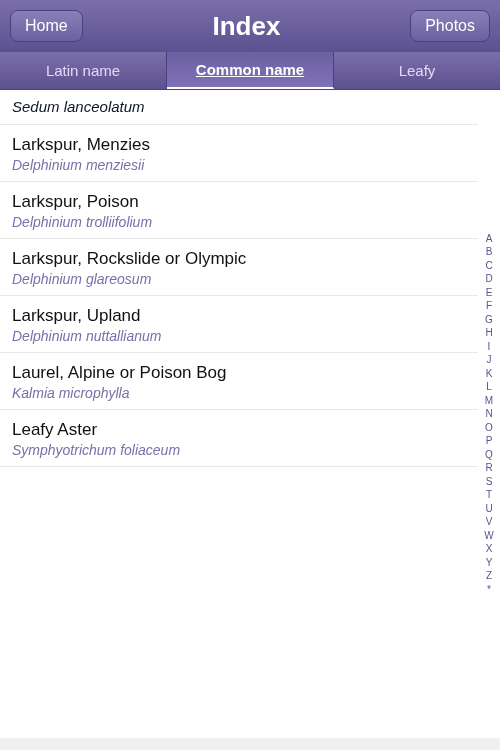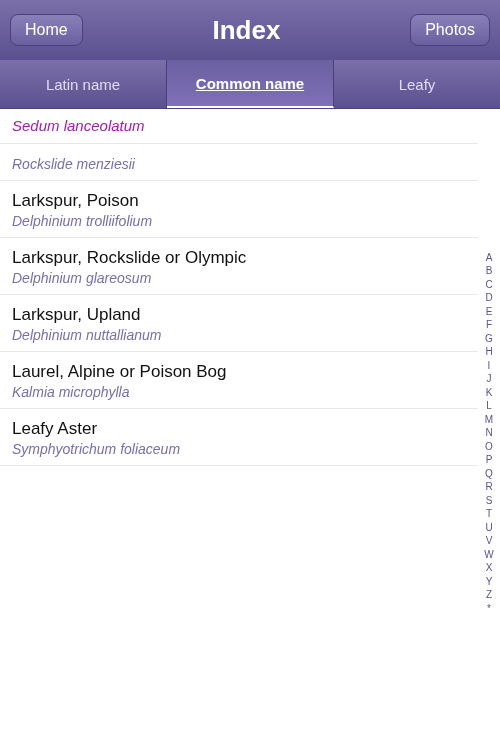--- a/index.html
+++ b/index.html
@@ -13,21 +13,21 @@
       height: 750px;
       font-family: -apple-system, 'Helvetica Neue', Arial, sans-serif;
       background: #f0f0f0;
       overflow: hidden;
       position: relative;
     }
 
     
     .header {
       background: linear-gradient(to bottom, #7a6fa8, #5c5190);
-      height: 60px;
+      height: 52px;
       display: flex;
       align-items: center;
       justify-content: space-between;
       padding: 0 10px;
     }
 
     .header-btn {
       background: linear-gradient(to bottom, #8a80b8, #6a60a0);
       border: 1px solid #4a4080;
       border-radius: 8px;
@@ -40,21 +40,21 @@
     .header-title {
       color: #fff;
       font-size: 26px;
       font-weight: bold;
     }
 
     
     .tab-bar {
       background: linear-gradient(to bottom, #7a6fa8, #5c5190);
       display: flex;
-      height: 49px;
+      height: 38px;
       border-bottom: 1px solid #4a4080;
     }
 
     .tab {
       flex: 1;
       display: flex;
       align-items: center;
       justify-content: center;
       color: #e0daf5;
       font-size: 15px;
@@ -129,21 +129,21 @@
       margin-top: 2px;
     }
 
     .first-item {
       padding: 8px 12px 8px 12px;
       border-bottom: 1px solid #e8e8e8;
     }
 
     .first-item .latin-only {
       font-size: 15px;
-      color: #a21caf;
+      color: #0f172a;
       font-style: italic;
     }
   </style>
 </head>
 <body>
 
 <div class="header">
   <button class="header-btn">Home</button>
   <span class="header-title">Index</span>
   <button class="header-btn">Photos</button>
@@ -193,21 +193,22 @@
       <span class="alpha-letter">*</span>
     </div>
 
   <div class="list">
 
     <div class="first-item">
       <span class="latin-only">Sedum lanceolatum</span>
     </div>
 
     <div class="list-item">
-      <div class="latin-name">Rockslide menziesii</div>
+      <div class="common-name">Larkspur, Menzies</div>
+      <div class="latin-name">Delphinium menziesii</div>
     </div>
     <div class="list-item">
       <div class="common-name">Larkspur, Poison</div>
       <div class="latin-name">Delphinium trolliifolium</div>
     </div>
     <div class="list-item">
       <div class="common-name">Larkspur, Rockslide or Olympic</div>
       <div class="latin-name">Delphinium glareosum</div>
     </div>
     <div class="list-item">

